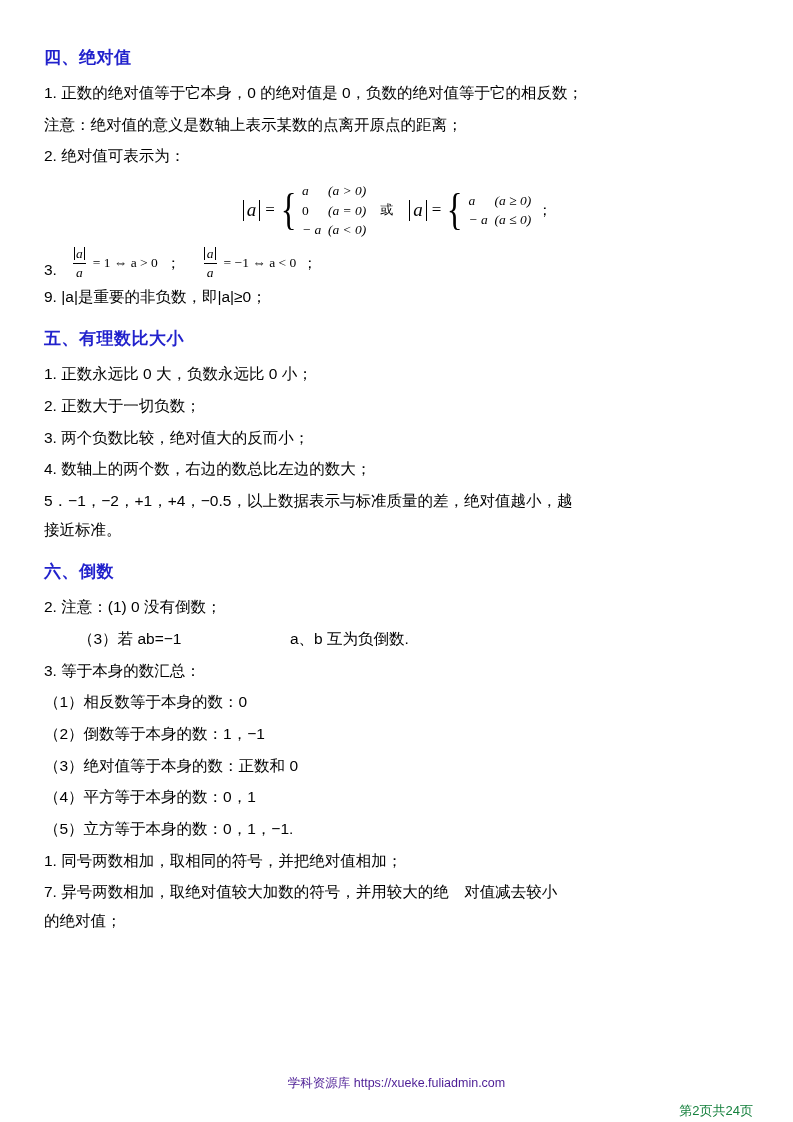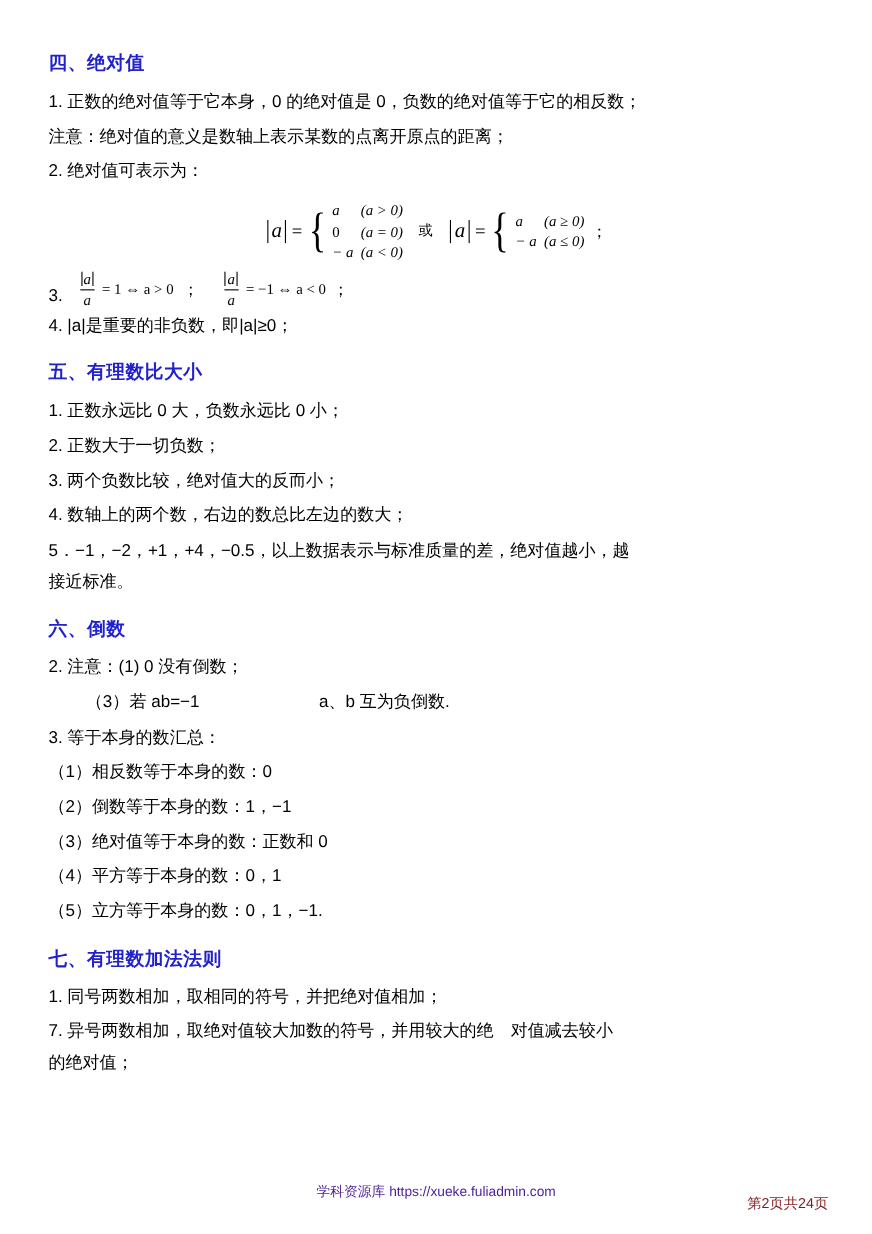--- a/index.html
+++ b/index.html
@@ -172,23 +172,23 @@
     left: 0;
     right: 0;
     bottom: 30px;
     text-align: center;
     color: #4c1d95;
     font-size: 12.5px;
   }
   .page-number {
     position: absolute;
     right: 40px;
-    bottom: 19px;
+    bottom: 2px;
     font-size: 13px;
-    color: #7f1d1d;
+    color: #15803d;
     text-align: center;
   }
 </style>
 </head>
 <body>
 
 <div class="page">
 
   <div class="section-title first">四、绝对值</div>
   <div class="line">1. 正数的绝对值等于它本身，0 的绝对值是 0，负数的绝对值等于它的相反数；</div>
@@ -246,21 +246,21 @@
             <span class="var-s">a</span>
             <span class="bar-s"></span>
           </span>
         <span class="den">a</span>
       </span>
       <span>= −1 ⇔ a &lt; 0</span>
     </span>
     <span class="trail">；</span>
   </div>
 
-  <div class="line">4. |a|是重要的非负数，即|a|≥0；</div>
+  <div class="line">9. |a|是重要的非负数，即|a|≥0；</div>
 
   <div class="section-title">五、有理数比大小</div>
   <div class="line">1. 正数永远比 0 大，负数永远比 0 小；</div>
   <div class="line">2. 正数大于一切负数；</div>
   <div class="line">3. 两个负数比较，绝对值大的反而小；</div>
   <div class="line">4. 数轴上的两个数，右边的数总比左边的数大；</div>
   <div class="line tight">5．−1，−2，+1，+4，−0.5，以上数据表示与标准质量的差，绝对值越小，越</div>
   <div class="line">接近标准。</div>
 
   <div class="section-title">六、倒数</div>
@@ -271,20 +271,19 @@
     <span class="c2">a、b 互为负倒数.</span>
   </div>
 
   <div class="line">3. 等于本身的数汇总：</div>
   <div class="line">（1）相反数等于本身的数：0</div>
   <div class="line">（2）倒数等于本身的数：1，−1</div>
   <div class="line">（3）绝对值等于本身的数：正数和 0</div>
   <div class="line">（4）平方等于本身的数：0，1</div>
   <div class="line">（5）立方等于本身的数：0，1，−1.</div>
 
-  <div class="section-title">七、有理数加法法则</div>
   <div class="line">1. 同号两数相加，取相同的符号，并把绝对值相加；</div>
   <div class="line tight">7. 异号两数相加，取绝对值较大加数的符号，并用较大的绝　对值减去较小</div>
   <div class="line">的绝对值；</div>
 
   <div class="footer-watermark">学科资源库 https://xueke.fuliadmin.com</div>
   <div class="page-number">第2页共24页</div>
 </div>
 
 </body></html>

